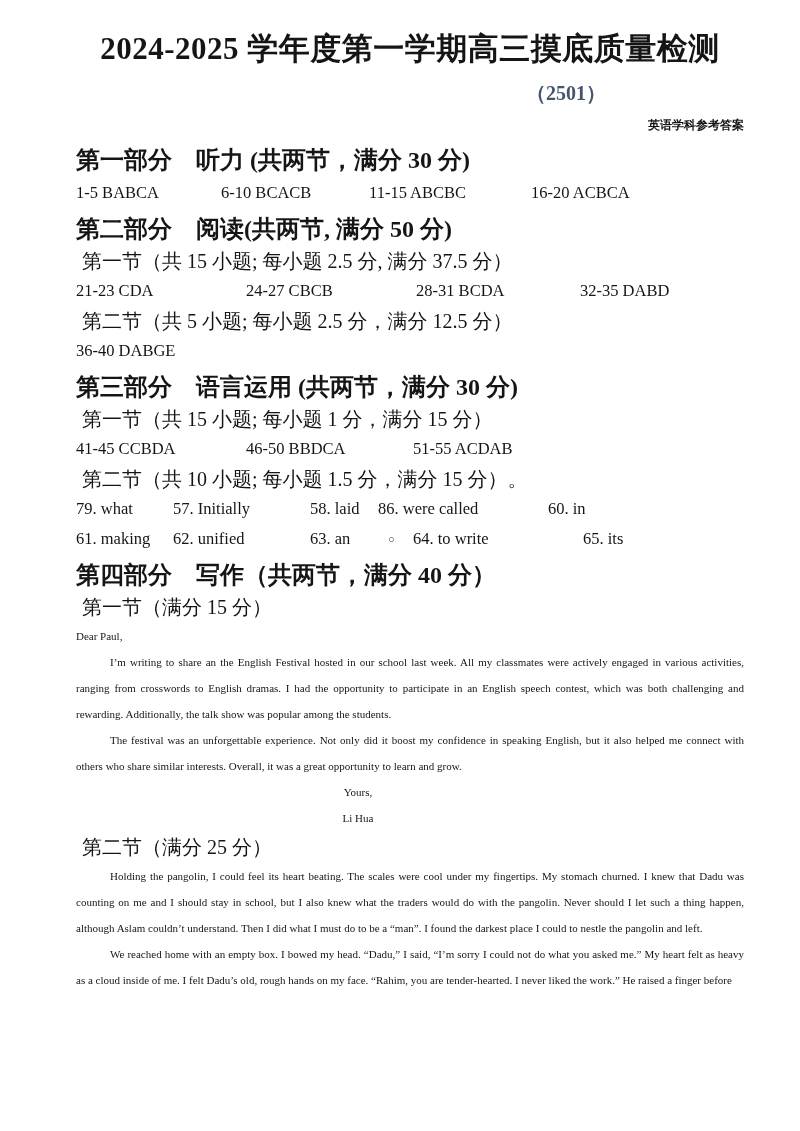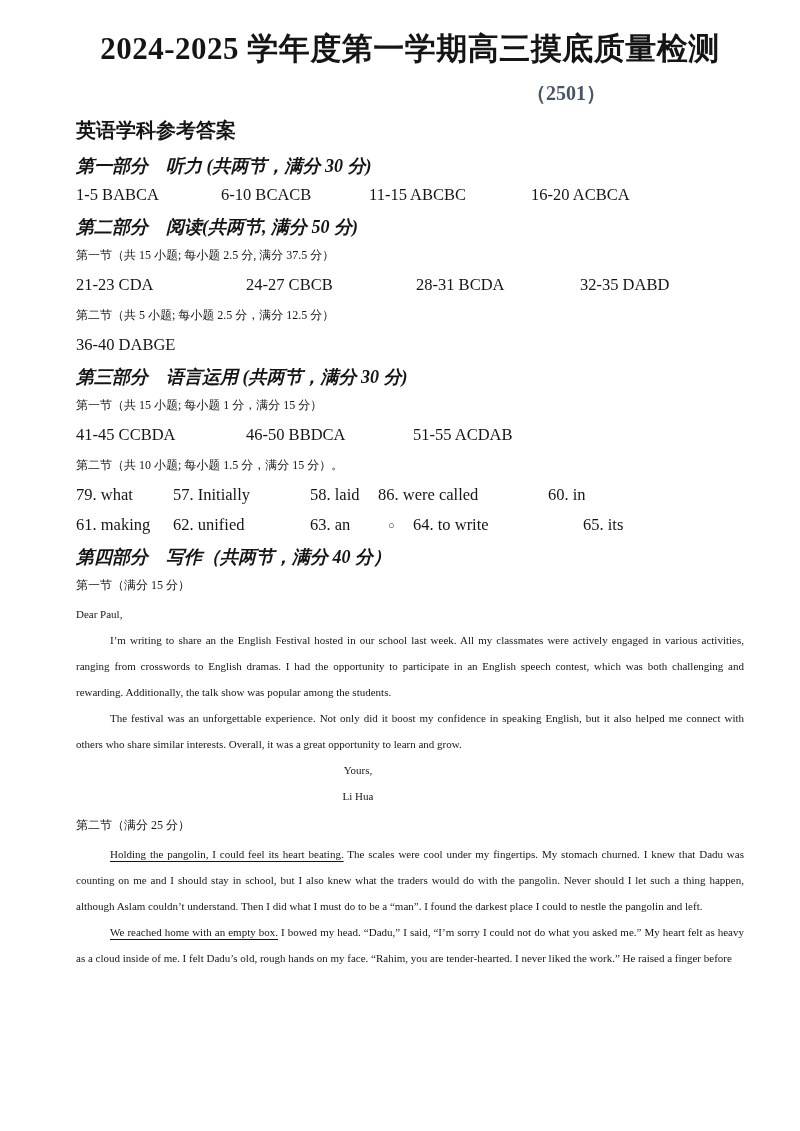--- a/index.html
+++ b/index.html
@@ -11,40 +11,40 @@
   }
   .title {
     font-size:31px; font-weight:bold; text-align:center;
     margin:4px 0 10px 0; letter-spacing:0.5px;
   }
   .code {
     font-size:20px; font-weight:bold; text-align:center;
     position:relative; left:156px; color:#46566a; margin:6px 0 10px 0;
   }
   .answer-heading {
-    font-size:20px; font-weight:bold; text-align:left; margin:8px 0 10px 0;
+    font-size:12px; font-weight:bold; text-align:right; margin:8px 0 10px 0;
   }
   .sec {
-    font-size:18px; font-weight:bold; margin:7px 0 3px 0;font-style:italic;
+    font-size:24px; font-weight:bold; margin:7px 0 3px 0;
   }
   .note {
-    font-size:12px; margin:3px 0; line-height:26px;
+    font-size:20px; margin:3px 6px; line-height:26px;
   }
   .row {
     display:flex; font-size:16.5px; margin:4px 0; line-height:26px;
   }
   .row span { display:inline-block; white-space:nowrap;font-family:Liberation Serif, serif; }
   .circle { font-size:11px; color:#333; align-self:center; }
   .body {
     font-size:11px; line-height:26px; text-align:justify;
     margin:0; 
   }
   .ind { text-indent:34px; }
   .sign { text-align:center; padding-right:104px; text-indent:0; }
-  .u { text-decoration:underline; text-underline-offset:3px; }
+  .u { text-underline-offset:3px; }
 </style>
 </head>
 <body>
 
 <div class="page">
 
   <h1 class="title">2024-2025 学年度第一学期高三摸底质量检测</h1>
   <div class="code">（2501）</div>
   <h2 class="answer-heading">英语学科参考答案</h2>
 

